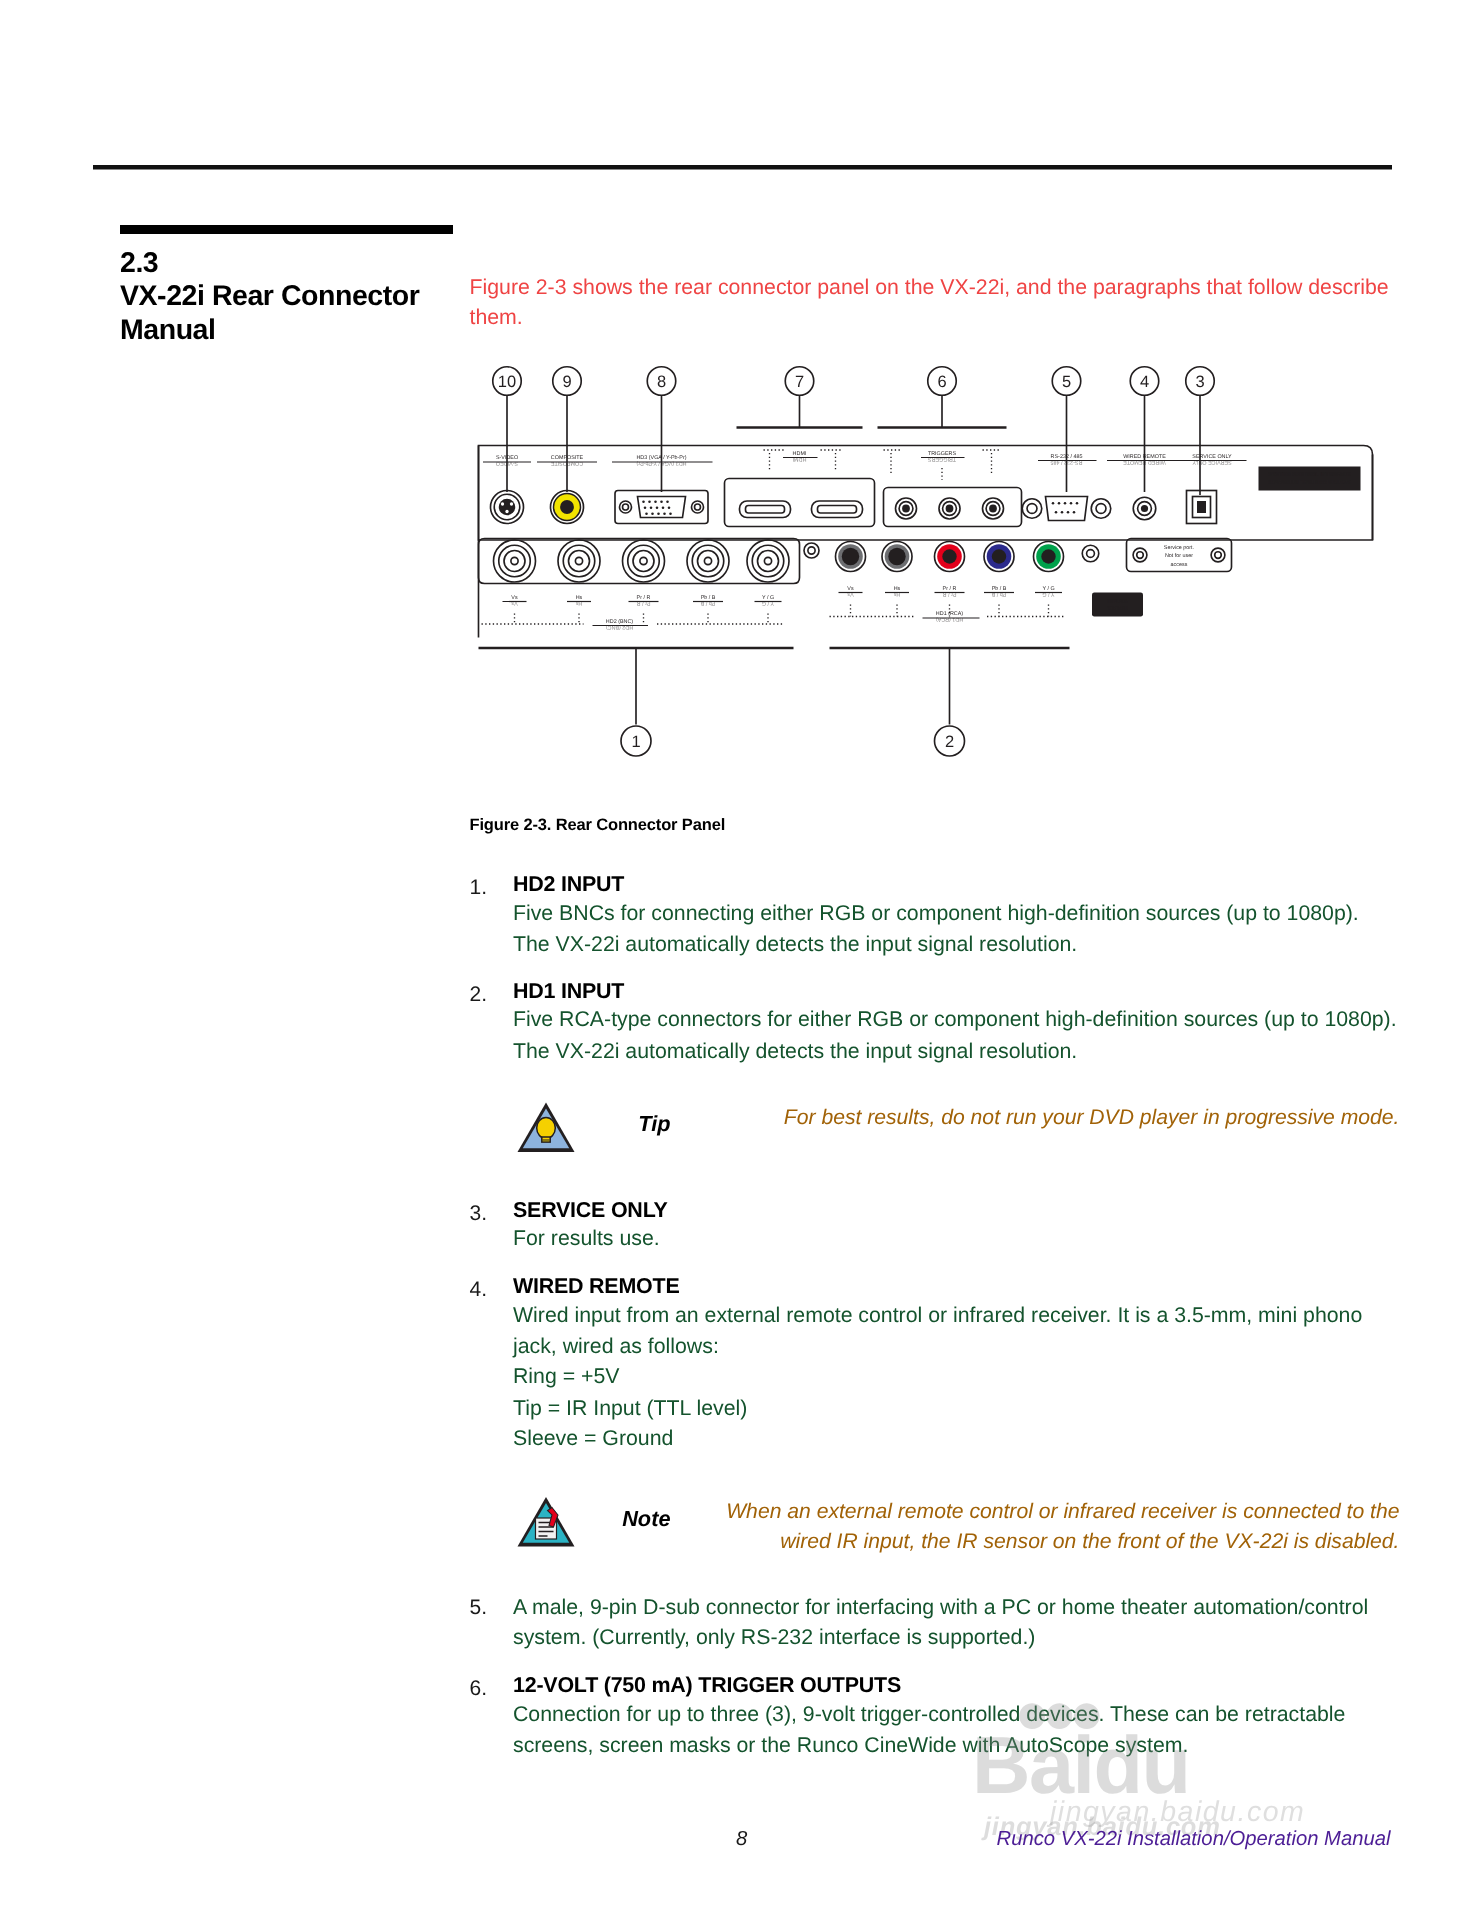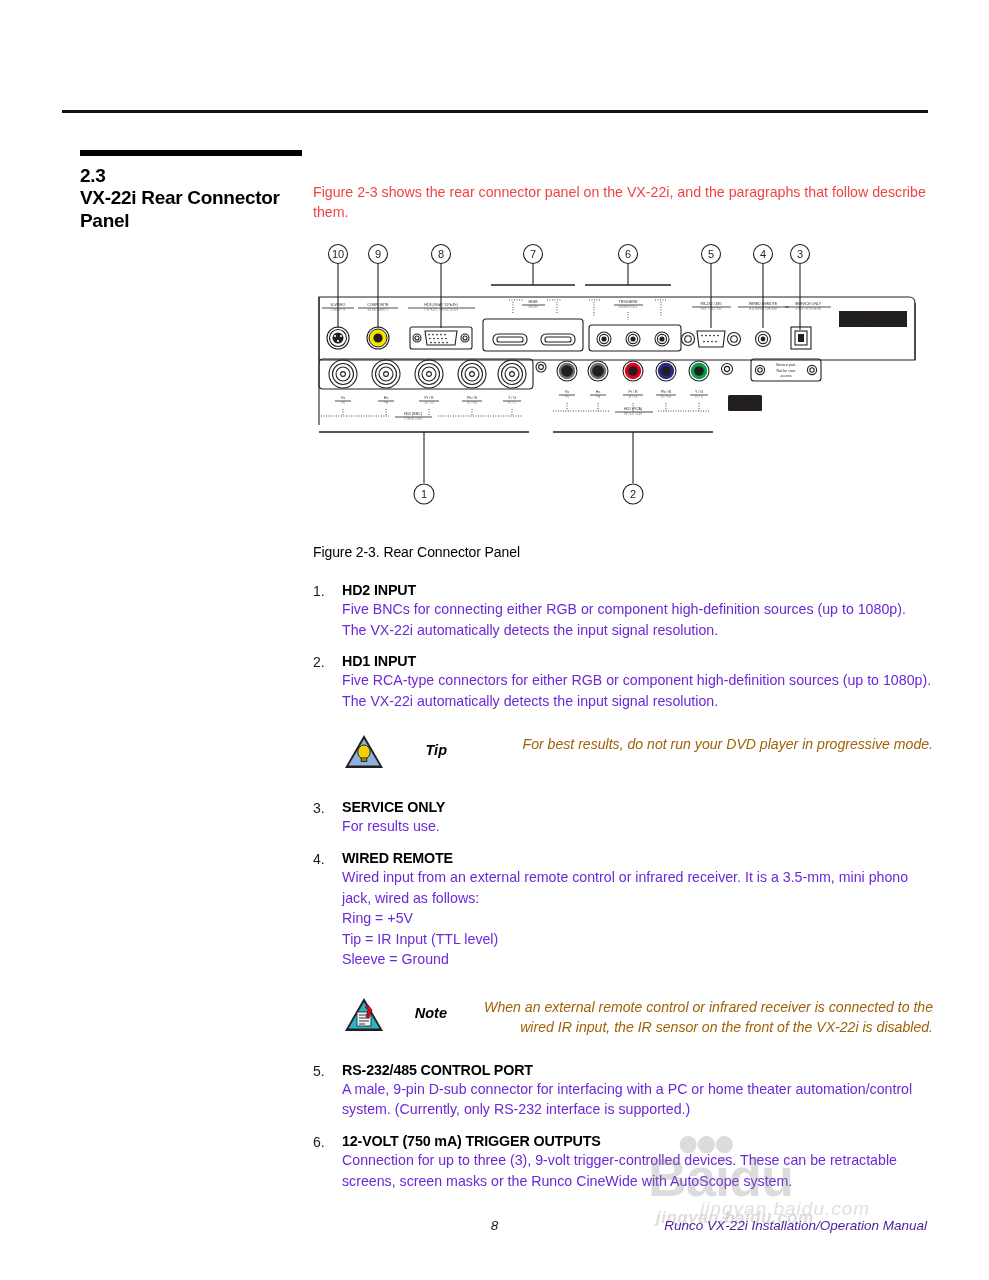--- a/index.html
+++ b/index.html
@@ -30,30 +30,30 @@
   
   .body-col { position:absolute; left:313px; top:168px; width:618px; }
   .intro { font-size:14.2px; line-height:1.42; color:#ef4444; }
 
   
   .figure-wrap { position:absolute; left:313px; top:235px; width:620px; height:290px; }
   .figure-svg { display:block; }
 
   .fig-caption {
     position:absolute; left:313px; top:544px;
-    font-size:14px; font-weight:normal; letter-spacing:-0.1px;
+    font-size:11px; font-weight:bold; letter-spacing:-0.1px;
   }
 
   
   .items { position:absolute; left:313px; top:582px; width:620px; }
   .item { display:flex; margin-bottom:3px; }
   .item-num { width:29px; flex:0 0 29px; font-size:14px; color:#1a1a1a; padding-top:1px; }
   .item-body { flex:1 1 auto; }
   .item-title { font-size:14.3px; font-weight:bold; letter-spacing:-0.15px; margin-bottom:1px; }
-  .item-text { font-size:14.2px; line-height:1.45; color:#6d28d9; }
+  .item-text { font-size:14.2px; line-height:1.45; color:#14532d; }
 
   .gap-sm { height:10px; }
 
   
   .callout { display:flex; align-items:flex-start; margin:16px 0 14px 28px;text-align:right; }
   .callout-icon { flex:0 0 44px; width:44px; height:40px; position:relative; }
   .callout-word { font-size:14.5px; font-weight:bold; font-style:italic; padding-top:9px; width:62px; flex:0 0 62px; }
   .callout-text { font-size:14.1px; font-style:italic; line-height:1.45; color:#a16207; flex:1 1 auto; padding-top:1px; }
   .callout-text.shift { padding-left:6px; }
 
@@ -78,21 +78,21 @@
 <body>
 
 <div class="page">
 
   <div class="top-rule"></div>
 
   <div class="sect-col">
     <div class="sect-bar"></div>
     <div class="sect-num">2.3</div>
     <div class="sect-title">VX-22i Rear Connector</div>
-    <div class="sect-title">Panel</div>
+    <div class="sect-title">Manual</div>
   </div>
 
   <div class="body-col">
     <p class="intro">Figure 2-3 shows the rear connector panel on the VX-22i, and the paragraphs that follow describe them.</p>
   </div>
 
   <div class="figure-wrap">
     <svg class="figure-svg" width="620" height="290" viewBox="0 0 620 290" xmlns="http://www.w3.org/2000/svg">
       <defs>
         <style>
@@ -537,21 +537,20 @@
           <path d="M25,9 l4,5 -3,8 -3,-1 2,-7 -3,-3 Z" fill="#e3001b" stroke="#231f20" stroke-width="0.7"></path>
         </svg>
       </div>
       <div class="callout-word">Note</div>
       <div class="callout-text shift">When an external remote control or infrared receiver is connected to the wired IR input, the IR sensor on the front of the VX-22i is disabled.</div>
     </div>
 
     <div class="item">
       <div class="item-num">5.</div>
       <div class="item-body">
-        <div class="item-title">RS-232/485 CONTROL PORT</div>
         <div class="item-text">A male, 9-pin D-sub connector for interfacing with a PC or home theater automation/control system. (Currently, only RS-232 interface is supported.)</div>
       </div>
     </div>
 
     <div class="gap-sm"></div>
 
     <div class="item">
       <div class="item-num">6.</div>
       <div class="item-body">
         <div class="item-title">12-VOLT (750 mA) TRIGGER OUTPUTS</div>

